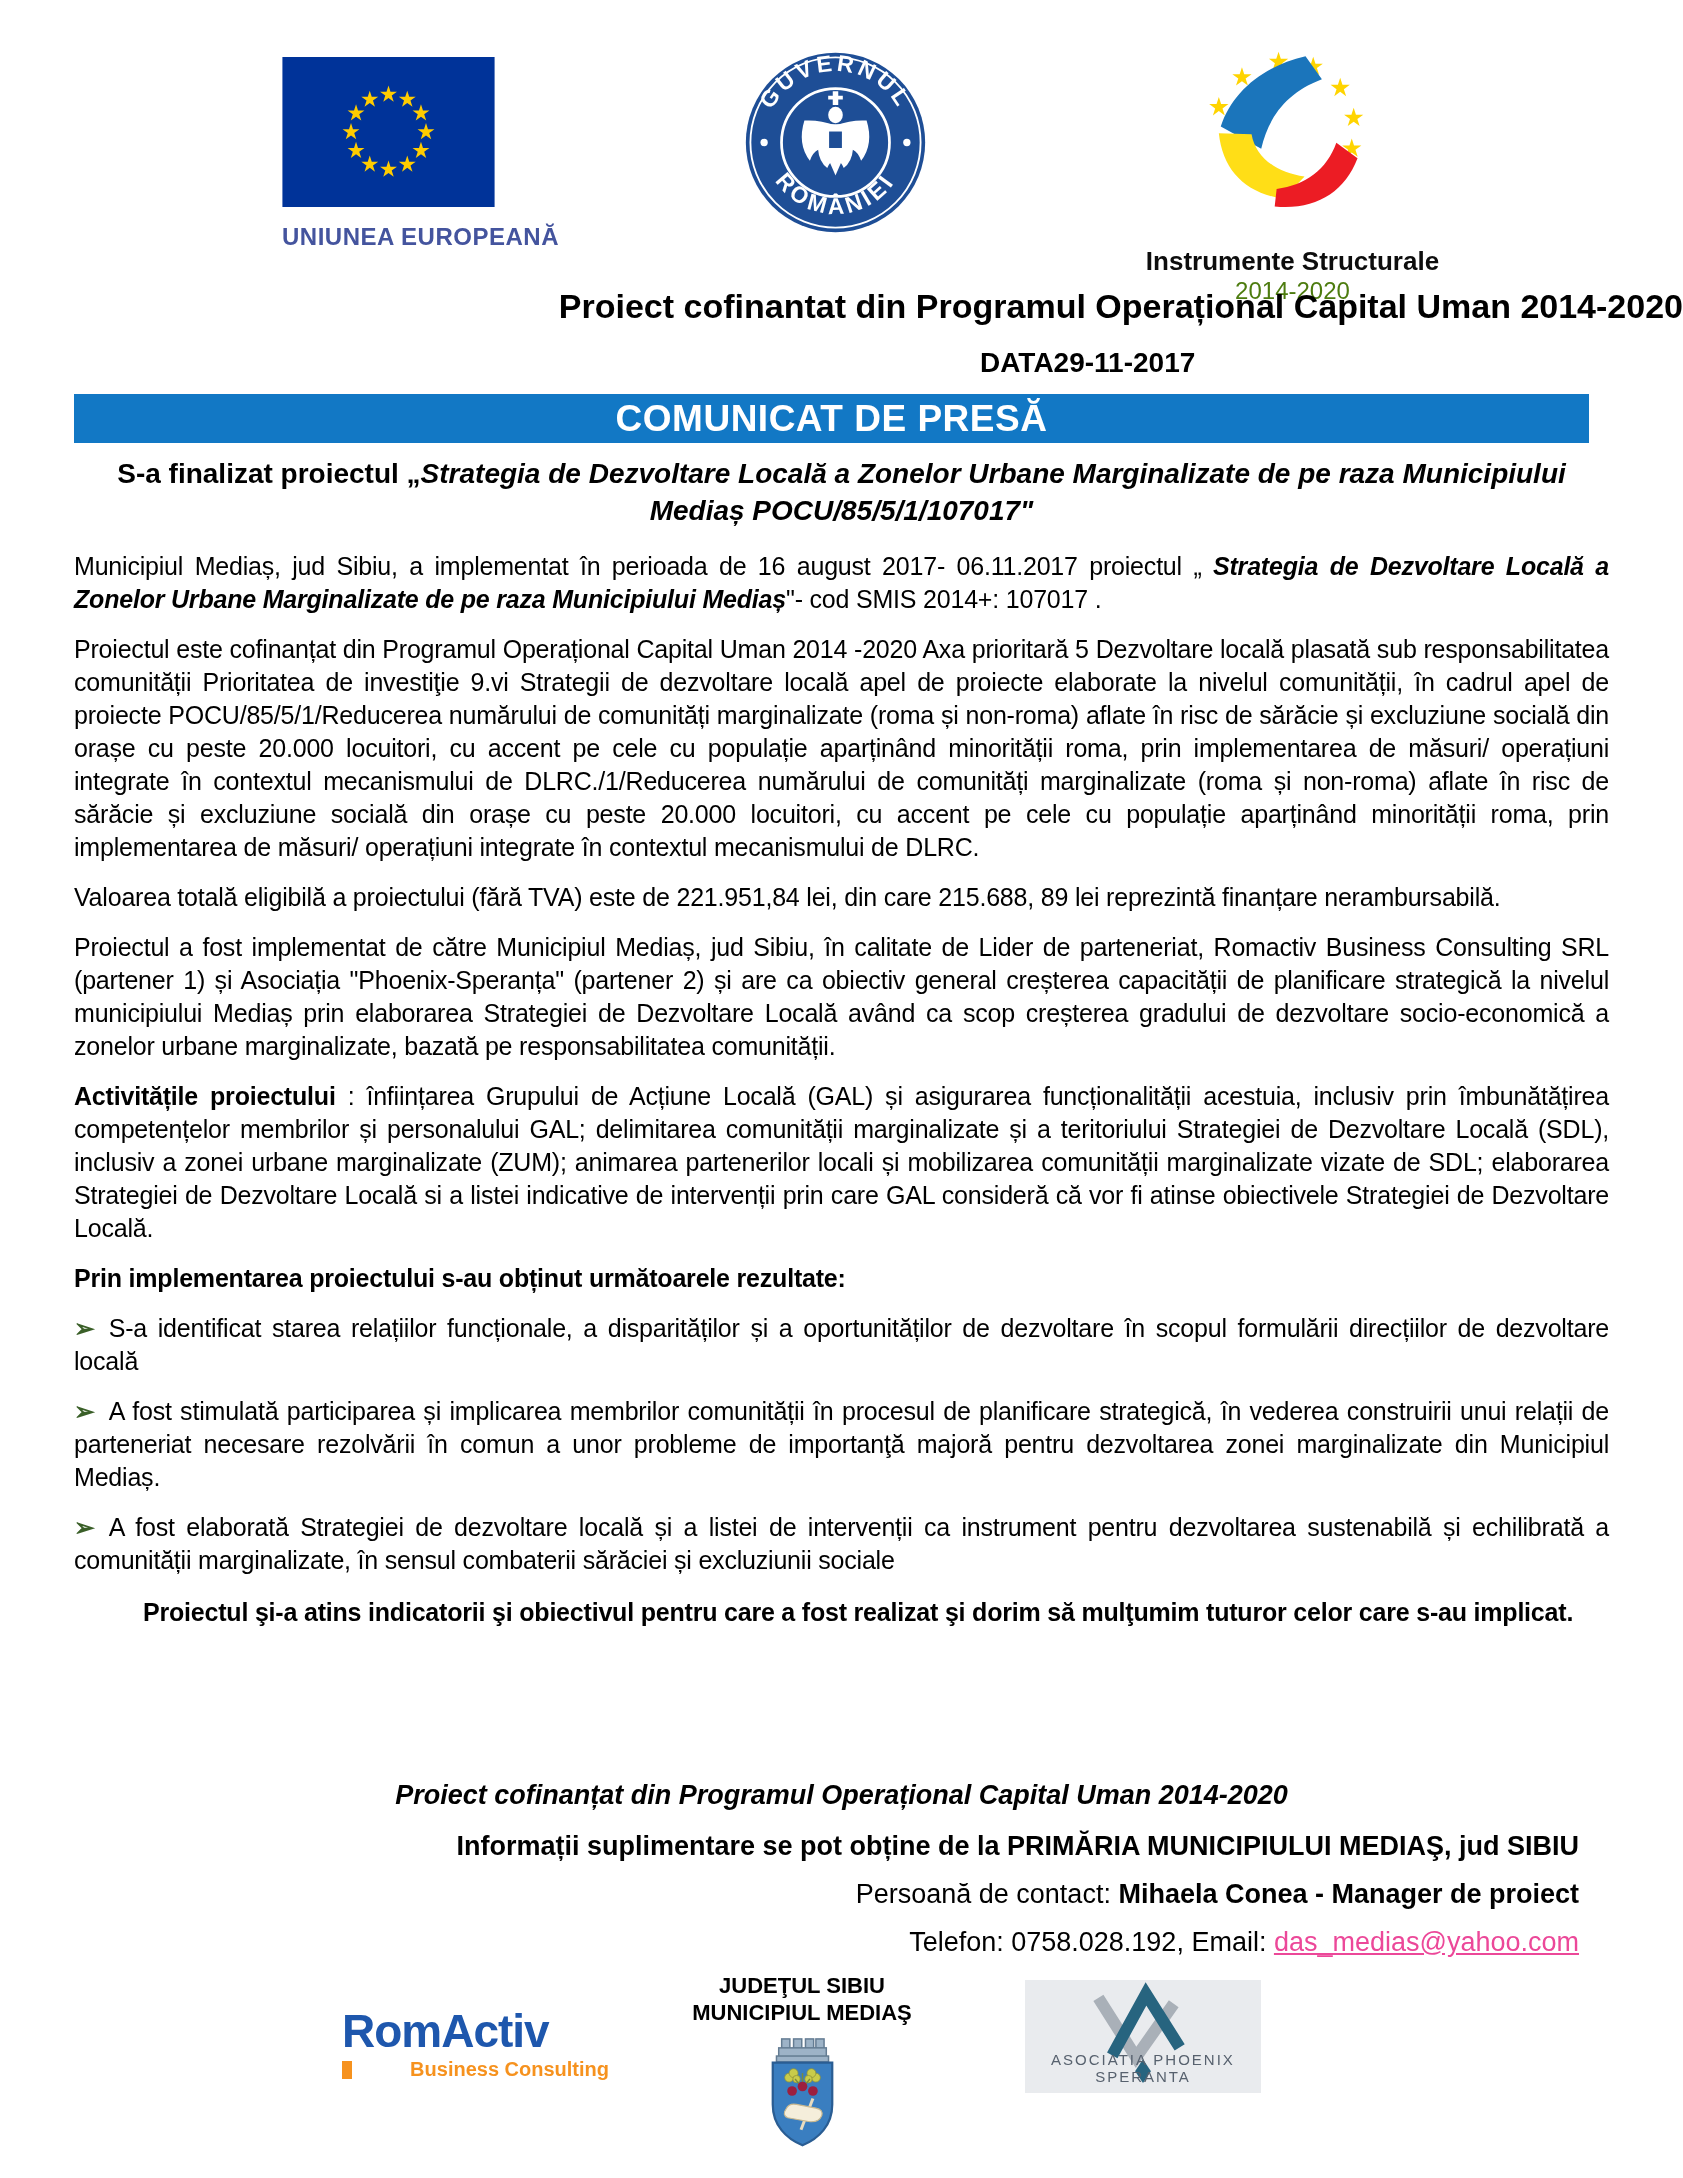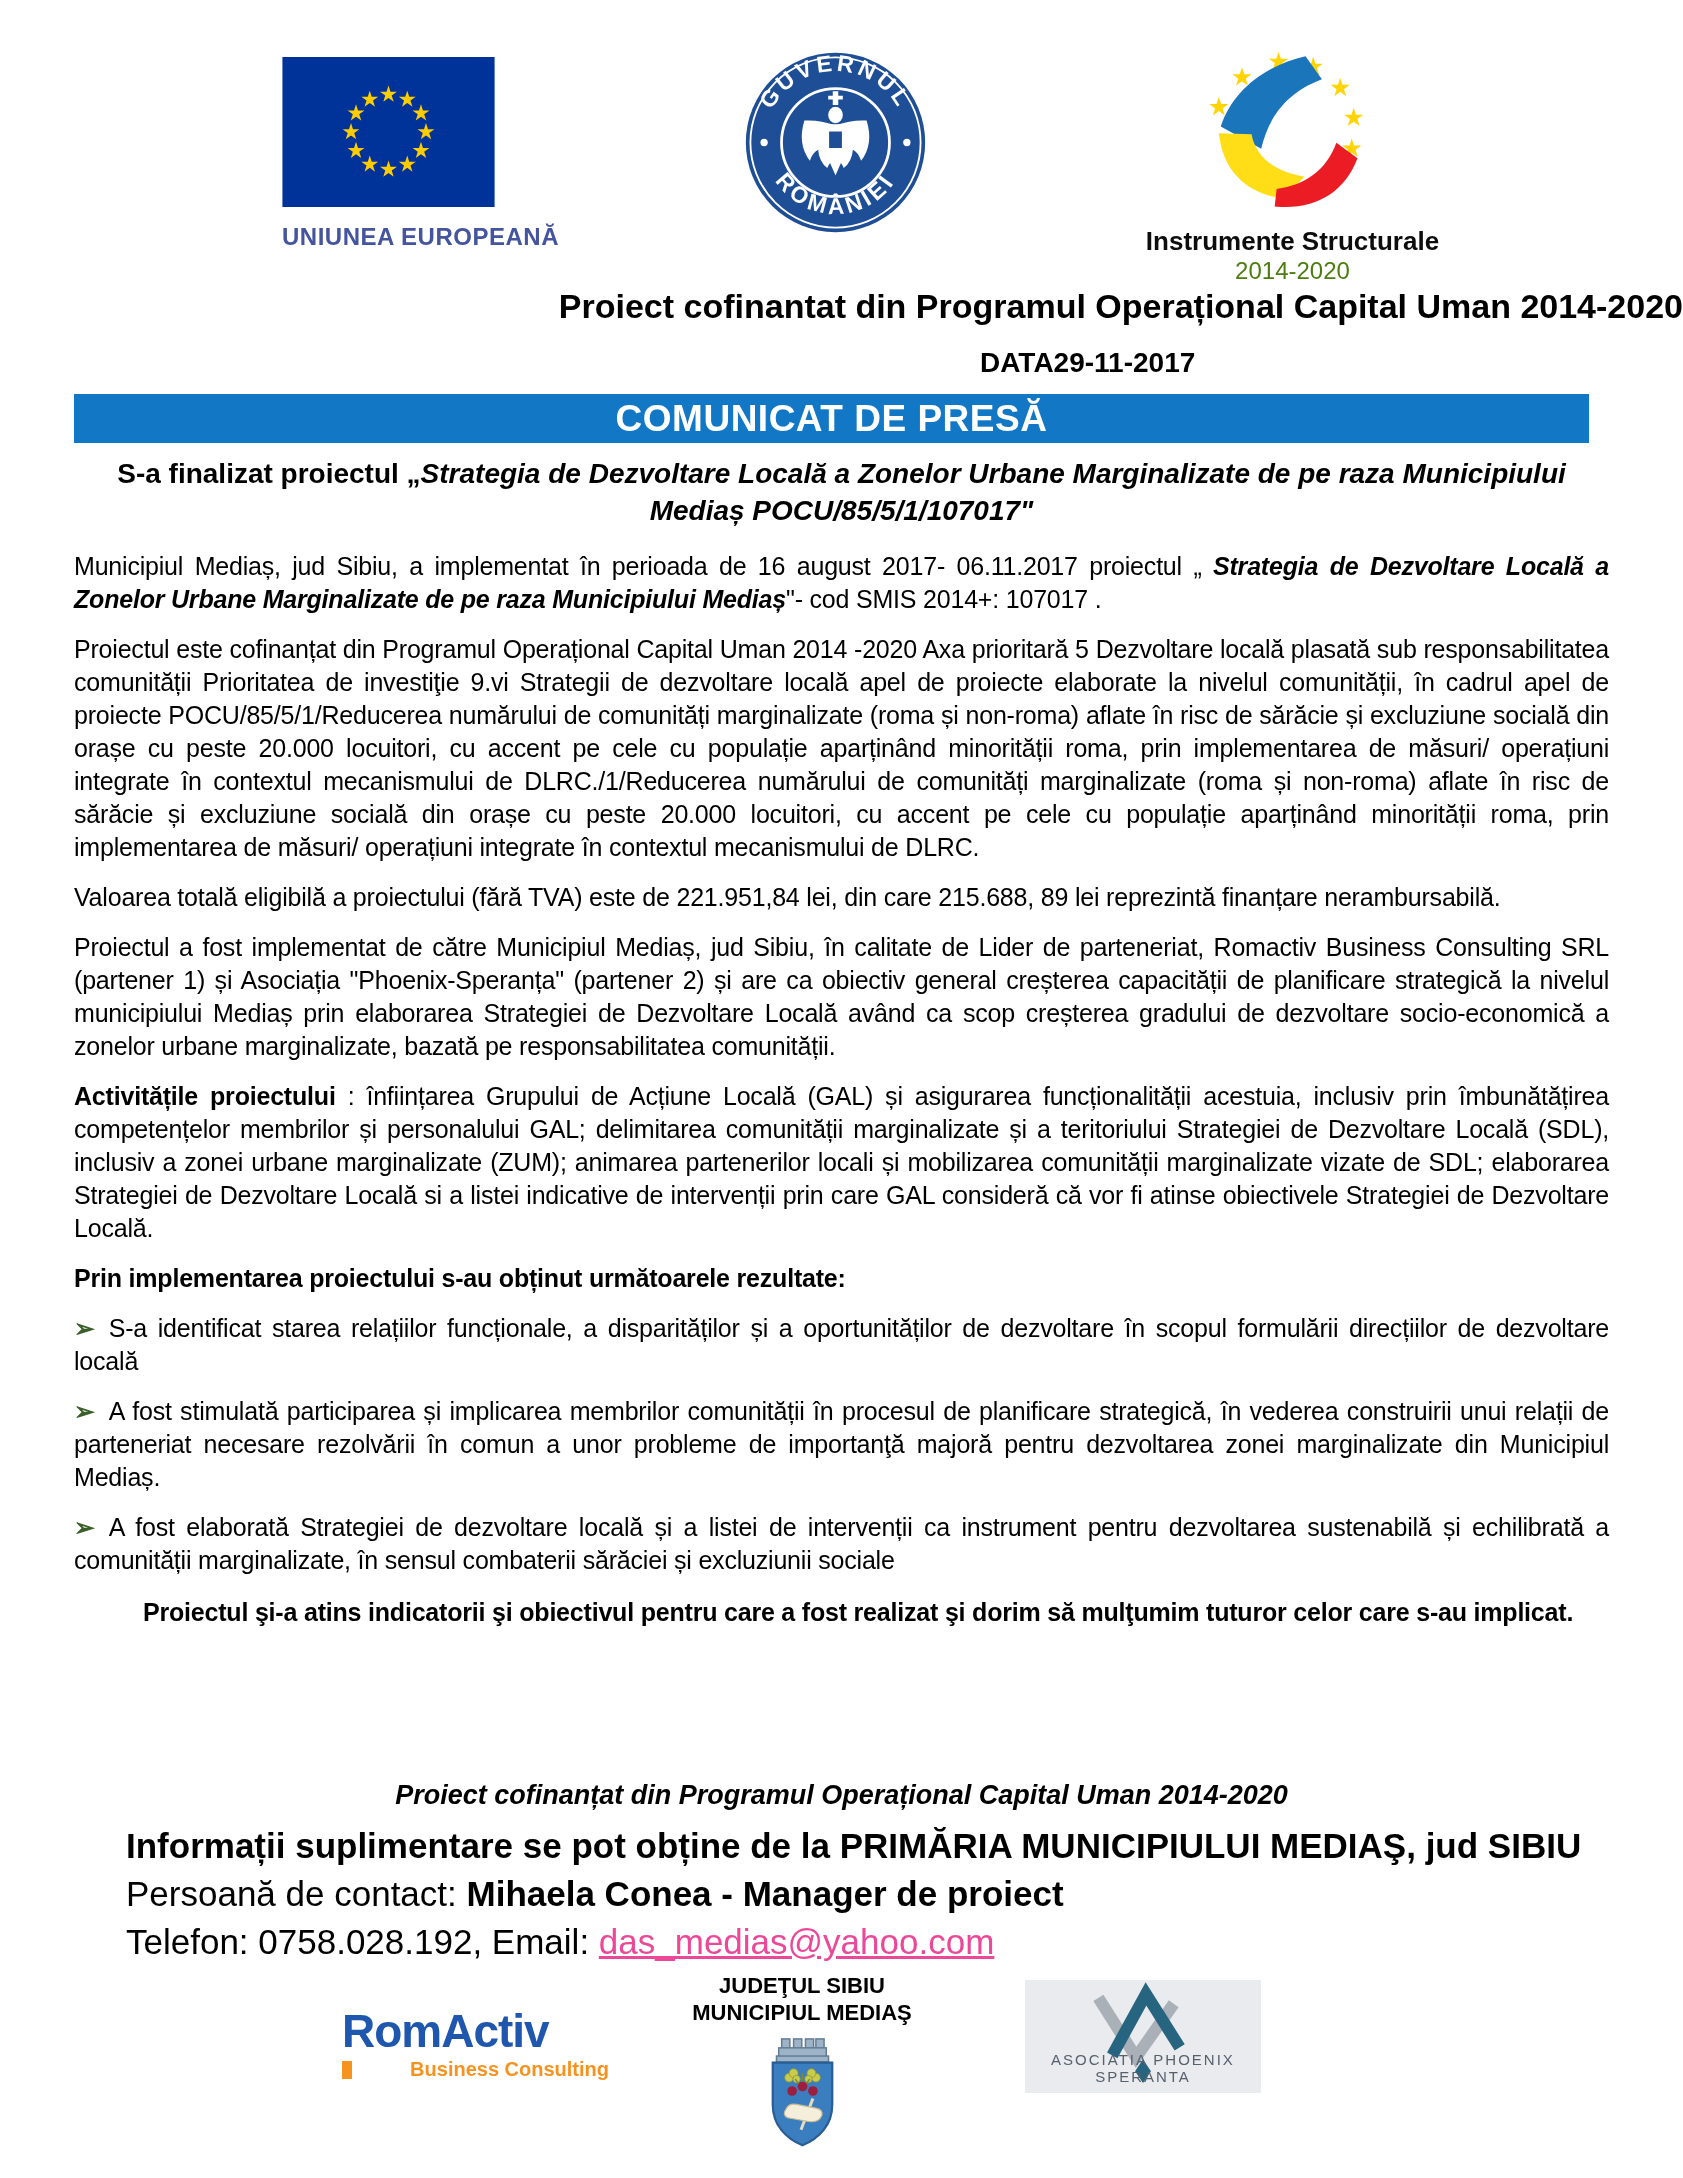--- a/index.html
+++ b/index.html
@@ -7,21 +7,21 @@
     position:relative; width:1683px; height:2178px; background:#ffffff;
     font-family:"Liberation Sans", sans-serif; color:#000;
     overflow:hidden;
   }
   
   .eu-logo { position:absolute; left:282px; top:57px; width:213px; text-align:center; }
   .eu-flag { display:block; }
   .eu-label { margin-top:16px; font-size:24px; font-weight:600; color:#44549e; letter-spacing:0.5px; white-space:nowrap; }
   .gov-logo { position:absolute; left:744px; top:51px; }
   .is-logo { position:absolute; left:1134px; top:35px; width:317px; text-align:center; }
-  .is-label1 { margin-top:4px; font-size:26px; font-weight:bold; color:#0d0d0d; }
+  .is-label1 { margin-top:24px; font-size:26px; font-weight:bold; color:#0d0d0d; }
   .is-label2 { font-size:24px; font-weight:normal; color:#4d7c0f; }
 
   
   .cofinance-line { position:absolute; top:287px; left:0; width:100%; text-align:right;
     font-size:34px; font-weight:700; }
   .date-line { position:absolute; top:347px; left:980px; font-size:28px; font-weight:bold; }
 
   
   .banner { position:absolute; top:394px; left:74px; width:1515px; height:49px;
     background:#1278C5; color:#ffffff; text-align:center;
@@ -36,21 +36,21 @@
     font-size:25px; line-height:33px; text-align:justify; letter-spacing:-0.2px; }
   .content p { margin:0 0 17px 0; }
   .bold { font-weight:bold; }
   .bolditalic { font-weight:bold; font-style:italic; }
   .bullet .arrow { color:#3A5F28; font-weight:bold; padding-right:14px; }
   .closing { font-weight:bold; padding-left:69px; padding-right:30px; text-align:left; line-height:36px; }
 
   
   .cofin-italic { position:absolute; top:1780px; left:0; width:100%; text-align:center;
     font-size:27px; font-weight:bold; font-style:italic; }
-  .contact { position:absolute; top:1822px; left:126px; width:1465px; font-size:35px; line-height:48px; text-align:left; }
+  .contact { position:absolute; top:1822px; left:114px; width:1465px; font-size:27px; line-height:48px; text-align:right; }
   .contact .line { margin:0; }
   .email-link { color:#ec4899; text-decoration:underline; cursor:pointer; }
 
   
   .romactiv { position:absolute; left:342px; top:2008px; width:267px; }
   .romactiv-name { font-size:46px; font-weight:bold; color:#1e57ad; letter-spacing:-1px; line-height:46px; }
   .romactiv-sub { display:flex; align-items:center; margin-top:4px; }
   .romactiv-bar { width:107px; height:18px; background:#f6921e; margin-right:12px; }
   .romactiv-tag { color:#f6921e; font-weight:bold; font-size:20px; white-space:nowrap;margin-left:46px; }
 

